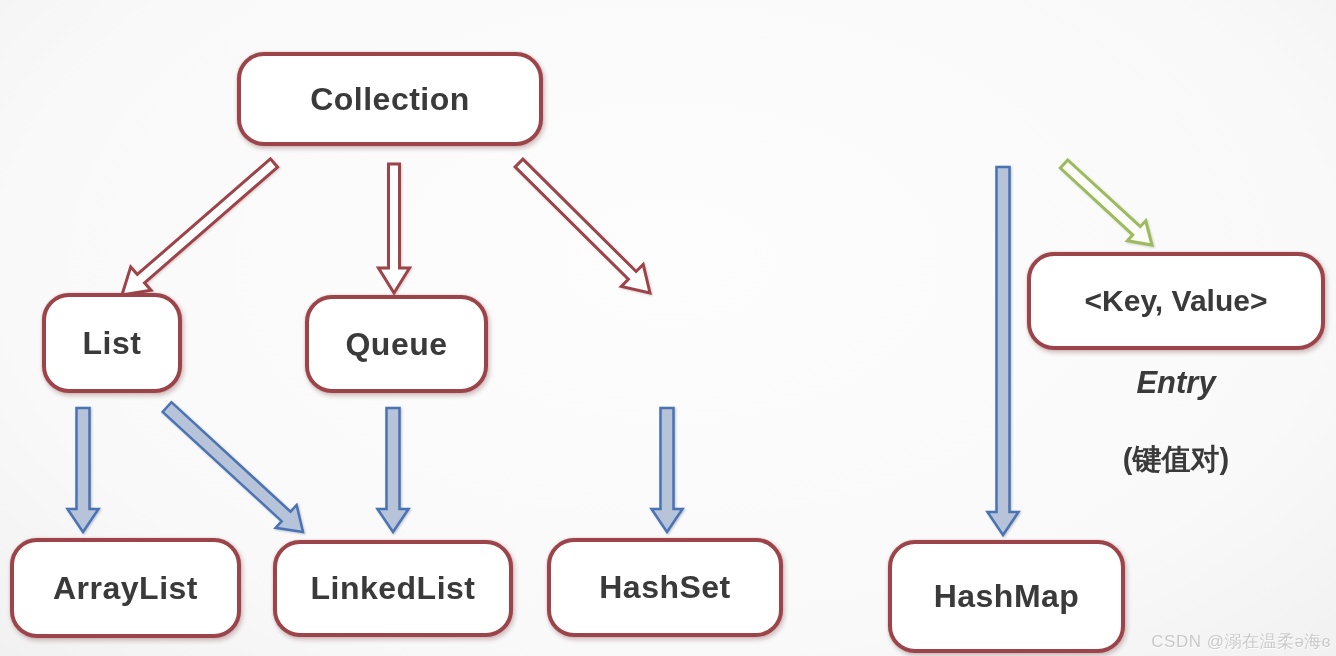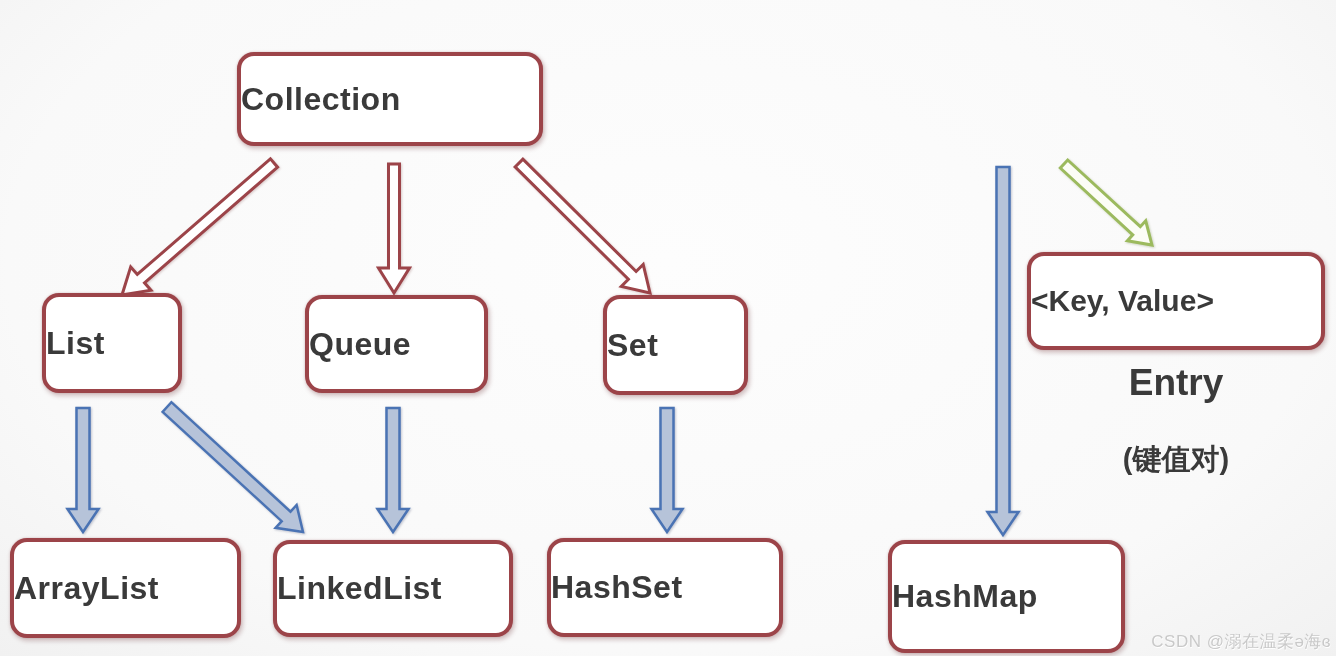--- a/index.html
+++ b/index.html
@@ -15,35 +15,35 @@
     position:relative;
     background: radial-gradient(ellipse at 50% 40%, #fdfdfd 0%, var(--background) 70%, #f1f1f1 100%);
     font-family:"Liberation Sans", sans-serif;
   }
   .canvas { position:absolute; inset:0; }
   svg.arrows { position:absolute; left:0; top:0; width:1336px; height:656px; }
   .node {
     position:absolute;
     background:var(--box-fill);
     border:4px solid var(--box-border);
-    border-radius:17px;
-    display:flex; align-items:center; justify-content:flex-start;
+    border-radius:27px;
+    display:flex; align-items:center; justify-content:center;
     font-weight:700; color:var(--text); font-size:32px;
     letter-spacing:0.5px;
     box-shadow:1.5px 2.5px 4px rgba(110,55,58,0.28), 0 0 2px rgba(156,68,73,0.25);
   }
   .node.small-text { font-size:30px; letter-spacing:0; }
   .arrow-red   { fill:var(--red-arrow-fill);  stroke:var(--red-arrow);  stroke-width:3;   filter:drop-shadow(1px 1.5px 1px rgba(120,60,60,0.25)); }
   .arrow-blue  { fill:var(--blue-arrow-fill); stroke:var(--blue-arrow-stroke); stroke-width:2.5; filter:drop-shadow(1px 1.5px 1px rgba(80,90,120,0.35)); }
   .arrow-green { fill:var(--green-arrow-fill);stroke:var(--green-arrow-stroke);stroke-width:3;   filter:drop-shadow(1px 1.5px 1px rgba(100,120,60,0.3)); }
   .entry-note {
     position:absolute; left:1026px; top:363px; width:300px;
     text-align:center; font-weight:700; color:var(--text);
   }
-  .entry-note .line1 { font-size:37px; line-height:40px; }
+  .entry-note .line1 { font-size:31px; line-height:40px;font-style:italic; }
   .entry-note .line2 { font-size:29px; line-height:40px;margin-top:36px; }
   .watermark {
     position:absolute; right:5px; bottom:3px;
     font-size:17px; color:var(--watermark); letter-spacing:0.5px;
     text-shadow:0.5px 0.5px 0 #ffffff;
   }
 </style>
 </head>
 <body>
 
@@ -67,23 +67,20 @@
 
 
   <div class="node" style="left:42px; top:293px; width:140px; height:100px">
     <span>List</span>
   </div>
 
   <div class="node" style="left:305px; top:295px; width:183px; height:98px">
     <span>Queue</span>
   </div>
 
-  <div class="node" style="left:603px; top:295px; width:145px; height:100px">
-    <span>Set</span>
-  </div>
 
   <div class="node" style="left:10px; top:538px; width:231px; height:100px">
     <span>ArrayList</span>
   </div>
 
   <div class="node" style="left:273px; top:540px; width:240px; height:97px">
     <span>LinkedList</span>
   </div>
 
   <div class="node" style="left:547px; top:538px; width:236px; height:99px">

